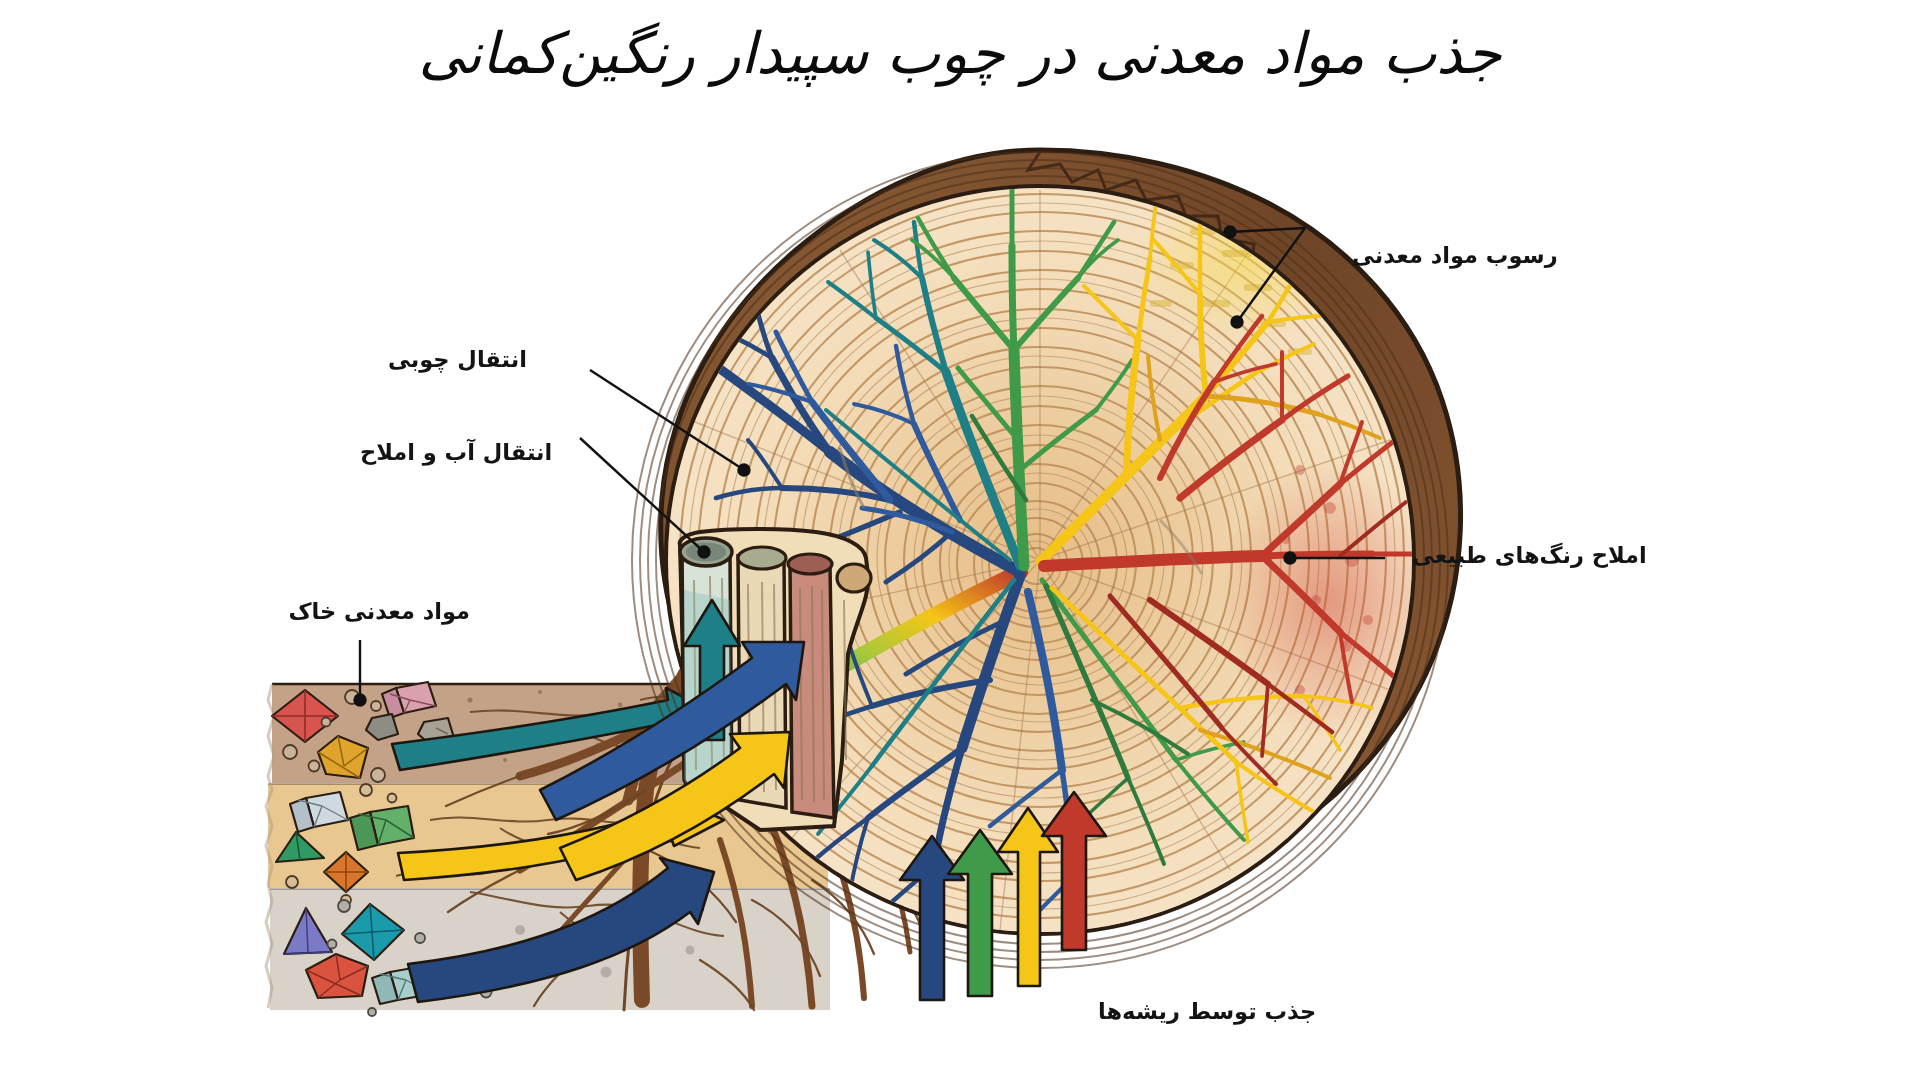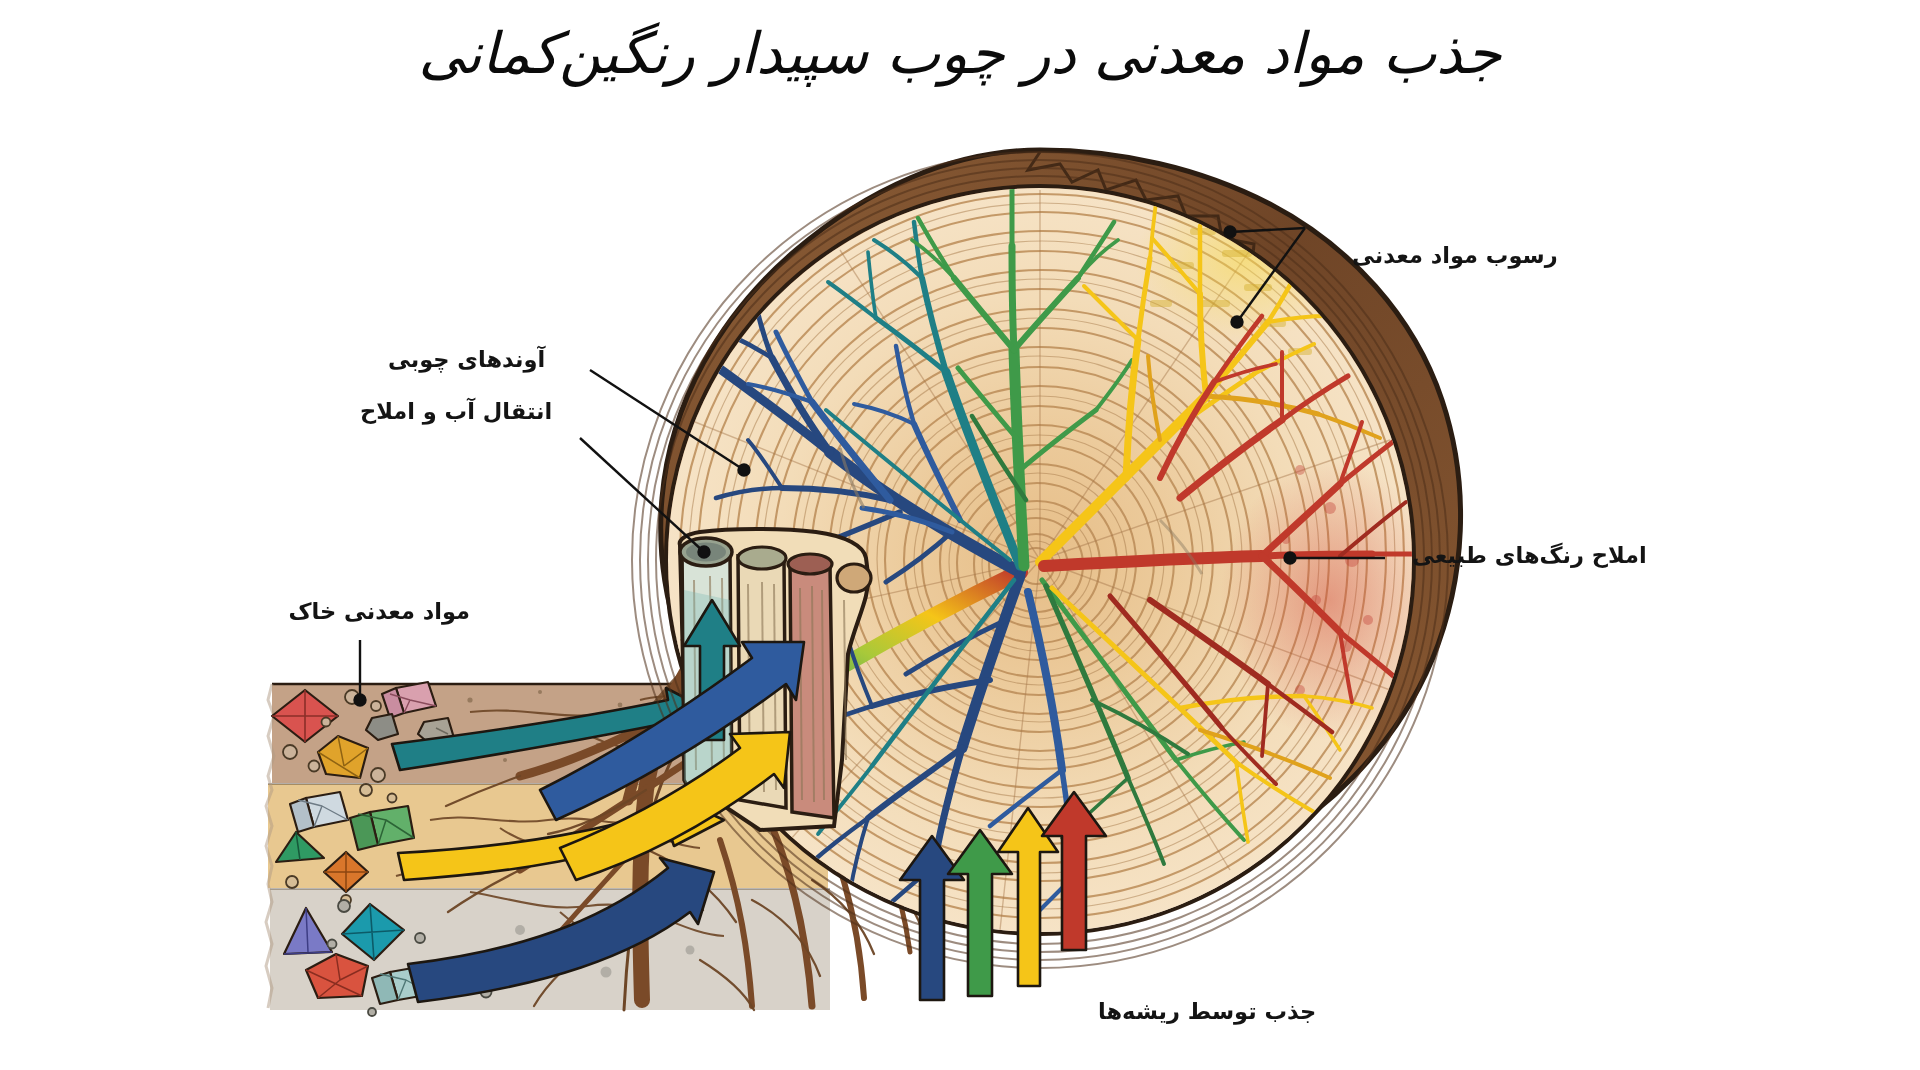--- a/index.html
+++ b/index.html
@@ -613,21 +613,21 @@
         <path d="M360 640 L360 700"></path>
         <circle cx="360" cy="700" r="5.5" fill="#111"></circle>
       </g>
     </g>
   </svg>
 
   <div class="label ltr-anchor" style="left:1352px;top:244px;">رسوب مواد معدنی</div>
 
   <div class="label ltr-anchor" style="left:1412px;top:544px;">املاح رنگ‌های طبیعی</div>
 
-  <div class="label rtl-anchor" style="left:388px;top:348px;width:180px;text-align:left;">آوندهای چوبی</div>
-
-  <div class="label rtl-anchor" style="left:360px;top:400px;width:208px;text-align:left;">انتقال آب و املاح</div>
+  <div class="label rtl-anchor" style="left:388px;top:348px;width:180px;text-align:left;">انتقال چوبی</div>
+
+  <div class="label rtl-anchor" style="left:360px;top:441px;width:208px;text-align:left;">انتقال آب و املاح</div>
 
   <div class="label rtl-anchor" style="left:262px;top:600px;width:208px;text-align:right;">مواد معدنی خاک</div>
 
   <div class="label ltr-anchor" style="left:1050px;top:1000px;margin-left:48px;">جذب توسط ریشه‌ها</div>
 
 </div>
 
 </body></html>

